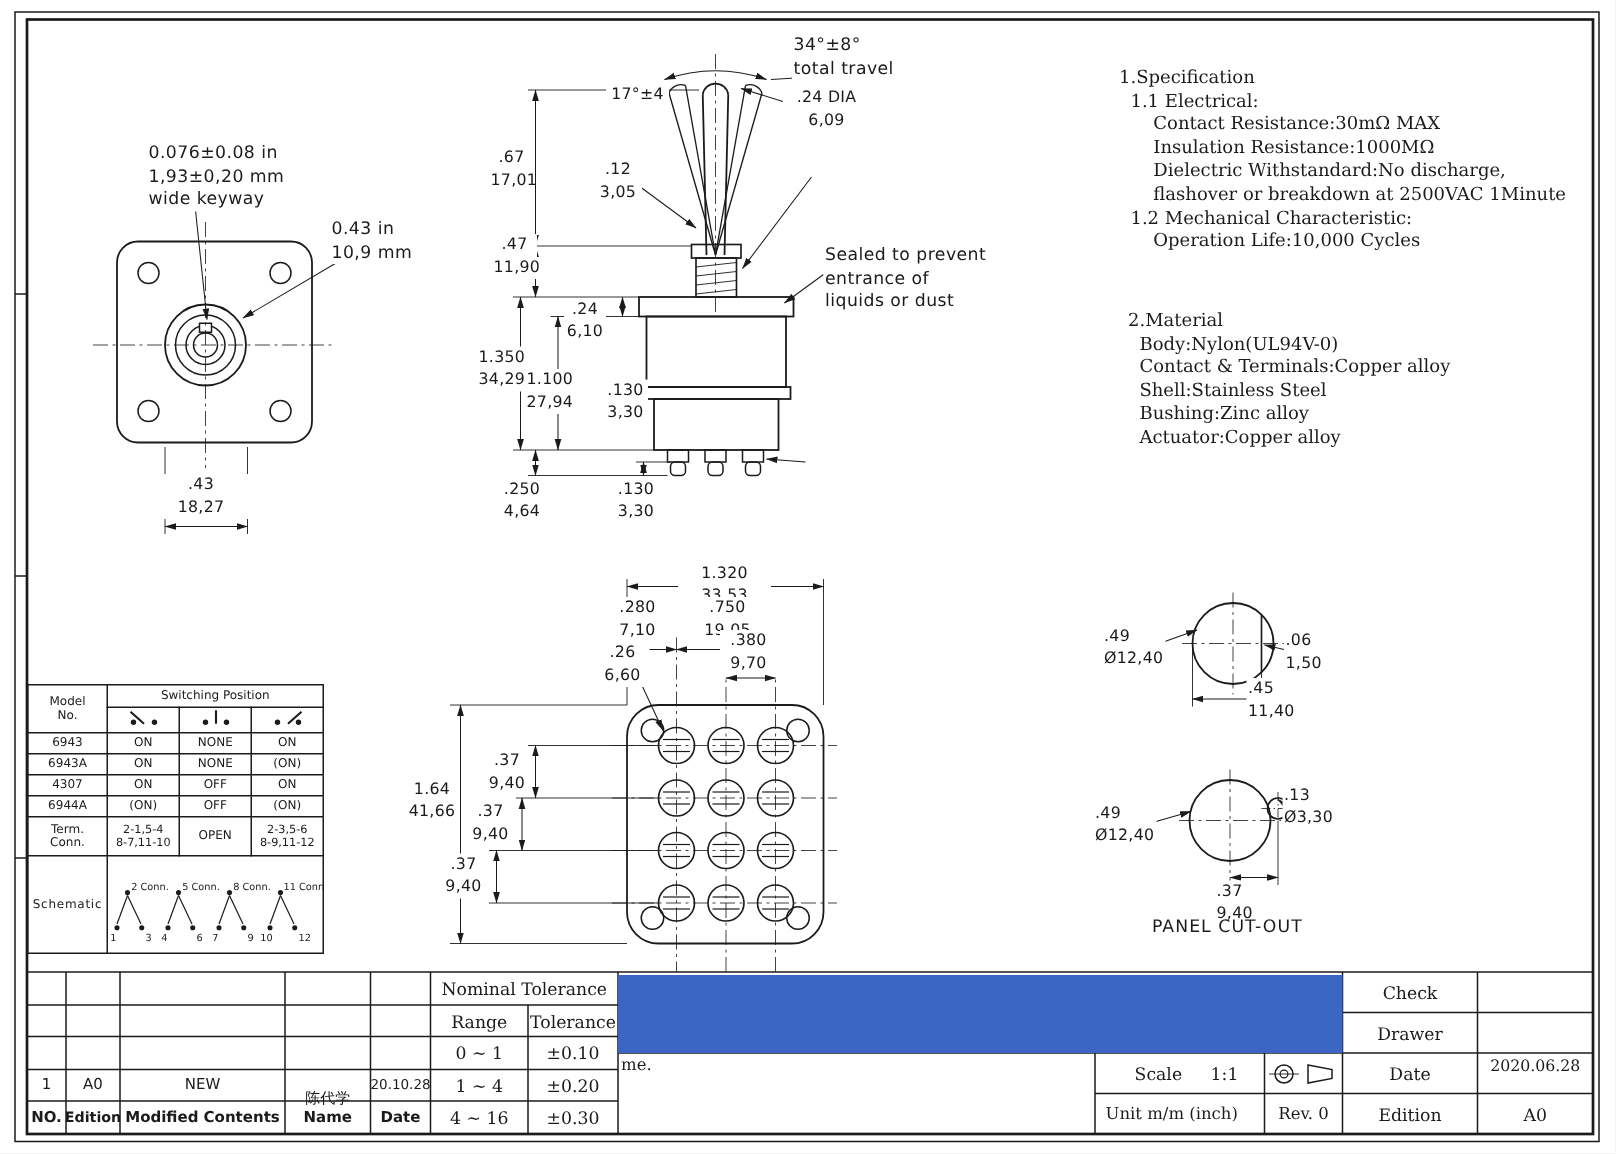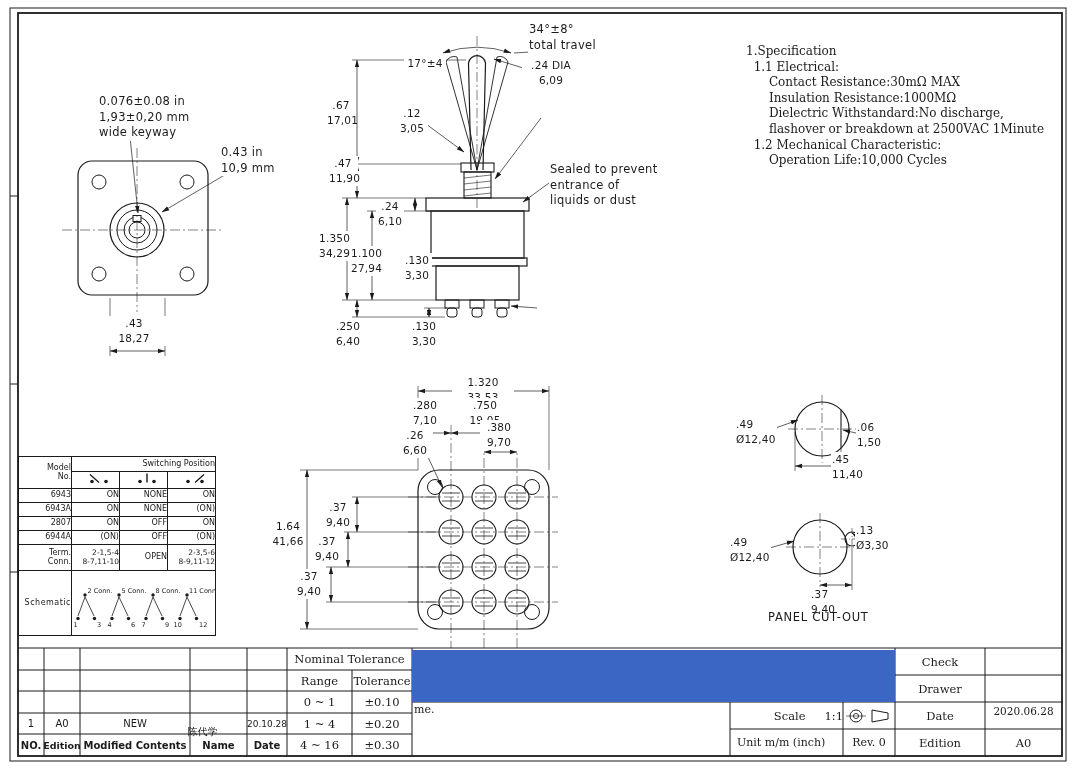--- a/index.html
+++ b/index.html
@@ -11,21 +11,21 @@
   letter-spacing:.2px;background:#fff;padding:0 1px}
 .dim.la{text-align:left}
 .note{position:absolute;font-size:11.5px;line-height:15.5px;white-space:pre;
   letter-spacing:.3px;background:#fff;padding:0 1px}
 .note.ctr{text-align:left}
 .spec{position:absolute;font-family:"DejaVu Serif","Liberation Serif",serif;
   font-size:12px;line-height:15.6px;white-space:pre}
 .cutout-title{position:absolute;font-size:11.5px;letter-spacing:.7px;font-weight:400}
 .bluebox{position:absolute;left:412px;top:650px;width:483px;height:52px;background:#3c66c3}
 .model-table{position:absolute;left:18px;top:456px;width:197px;border-collapse:collapse;table-layout:fixed}
-.model-table td{border:1px solid #1b1b1b;font-size:8px;text-align:right;vertical-align:middle;
+.model-table td{border:1px solid #1b1b1b;font-size:8px;text-align:center;vertical-align:middle;
   padding:0;white-space:pre-line;line-height:1.2}
 .tb{position:absolute;display:flex;align-items:center;justify-content:center;
   font-family:"DejaVu Serif","Liberation Serif",serif;font-size:11.5px}
 .tb.sans{font-family:"DejaVu Sans","Liberation Sans",sans-serif;font-size:10px}
 .tb.bold{font-weight:bold}
 .tb.small{font-size:9px}
 </style>
 </head>
 <body>
 
@@ -271,21 +271,21 @@
 liquids or dust</div>
 <div class="dim" style="left:376px;top:199px;width:28px">.24
 6,10</div>
 <div class="dim" style="left:318px;top:231px;width:32px">1.350
 34,29</div>
 <div class="dim" style="left:350px;top:246px;width:32px">1.100
 27,94</div>
 <div class="dim" style="left:402px;top:253px;width:30px">.130
 3,30</div>
 <div class="dim" style="left:332px;top:319px;width:32px">.250
-6,40</div>
+4,64</div>
 <div class="dim" style="left:408px;top:319px;width:32px">.130
 3,30</div>
 
 <div class="dim" style="left:452px;top:375px;width:62px">1.320
 33,53</div>
 <div class="dim" style="left:406px;top:398px;width:38px">.280
 7,10</div>
 <div class="dim" style="left:462px;top:398px;width:46px">.750
 19,05</div>
 <div class="dim" style="left:480px;top:420px;width:38px">.380
@@ -316,20 +316,26 @@
 <div class="cutout-title" style="left:768px;top:610px">PANEL CUT-OUT</div>
 
 <div class="spec" style="left:746px;top:44px">1.Specification
   1.1 Electrical:
       Contact Resistance:30mΩ MAX
       Insulation Resistance:1000MΩ
       Dielectric Withstandard:No discharge,
       flashover or breakdown at 2500VAC 1Minute
   1.2 Mechanical Characteristic:
       Operation Life:10,000 Cycles</div>
+<div class="spec" style="left:752px;top:206px">2.Material
+  Body:Nylon(UL94V-0)
+  Contact &amp; Terminals:Copper alloy
+  Shell:Stainless Steel
+  Bushing:Zinc alloy
+  Actuator:Copper alloy</div>
 
 <table class="model-table">
 <colgroup>
         <col style="width:53px">
         <col style="width:48px">
         <col style="width:48px">
         <col style="width:48px">
       </colgroup>
 <tbody>
 <tr style="height:15px">
@@ -360,21 +366,21 @@
   <td>NONE</td>
   <td>ON</td>
 </tr>
 <tr style="height:14px">
   <td>6943A</td>
   <td>ON</td>
   <td>NONE</td>
   <td>(ON)</td>
 </tr>
 <tr style="height:14px">
-  <td>2807</td>
+  <td>4307</td>
   <td>ON</td>
   <td>OFF</td>
   <td>ON</td>
 </tr>
 <tr style="height:14px">
   <td>6944A</td>
   <td>(ON)</td>
   <td>OFF</td>
   <td>(ON)</td>
 </tr>
@@ -441,32 +447,32 @@
 <div class="tb" style="left:287px;top:691px;width:65px;height:22px">0 ~ 1</div>
 <div class="tb" style="left:352px;top:691px;width:60px;height:22px">±0.10</div>
 <div class="tb" style="left:287px;top:713px;width:65px;height:21px">1 ~ 4</div>
 <div class="tb" style="left:352px;top:713px;width:60px;height:21px">±0.20</div>
 <div class="tb" style="left:287px;top:734px;width:65px;height:22px">4 ~ 16</div>
 <div class="tb" style="left:352px;top:734px;width:60px;height:22px">±0.30</div>
 
 <div class="tb sans" style="left:18px;top:713px;width:26px;height:21px">1</div>
 <div class="tb sans" style="left:44px;top:713px;width:36px;height:21px">A0</div>
 <div class="tb sans" style="left:80px;top:713px;width:110px;height:21px">NEW</div>
-<div class="tb sans" style="left:174px;top:713px;width:57px;height:38px">陈代学</div>
+<div class="tb sans" style="left:190px;top:713px;width:57px;height:38px">陈代学</div>
 <div class="tb sans small" style="left:247px;top:713px;width:40px;height:21px">20.10.28</div>
 
 <div class="tb sans bold" style="left:18px;top:734px;width:26px;height:22px">NO.</div>
 <div class="tb sans bold" style="left:44px;top:734px;width:36px;height:22px;font-size:9.5px">Edition</div>
 <div class="tb sans bold" style="left:80px;top:734px;width:110px;height:22px">Modified Contents</div>
 <div class="tb sans bold" style="left:190px;top:734px;width:57px;height:22px">Name</div>
 <div class="tb sans bold" style="left:247px;top:734px;width:40px;height:22px">Date</div>
 
 <div class="tb" style="left:412px;top:702px;width:60px;height:15px;justify-content:flex-start;padding-left:2px;font-size:11px">me.</div>
 
-<div class="tb" style="left:730px;top:702px;width:113px;height:27px;justify-content:flex-end;padding-left:9px">
+<div class="tb" style="left:730px;top:702px;width:113px;height:27px;justify-content:center;padding-left:9px">
   <span>Scale</span>
   <span style="margin-left:19px">1:1</span>
 </div>
 <div class="tb" style="left:730px;top:729px;width:113px;height:27px;justify-content:flex-start;padding-left:7px;font-size:11px">Unit m/m (inch)</div>
 <div class="tb" style="left:843px;top:729px;width:52px;height:27px;font-size:11px">Rev. 0</div>
 
 <div class="tb" style="left:895px;top:648px;width:90px;height:27px">Check</div>
 <div class="tb" style="left:895px;top:675px;width:90px;height:27px">Drawer</div>
 <div class="tb" style="left:895px;top:702px;width:90px;height:27px">Date</div>
 <div class="tb" style="left:985px;top:702px;width:77px;height:17px;font-size:10.5px">2020.06.28</div>

